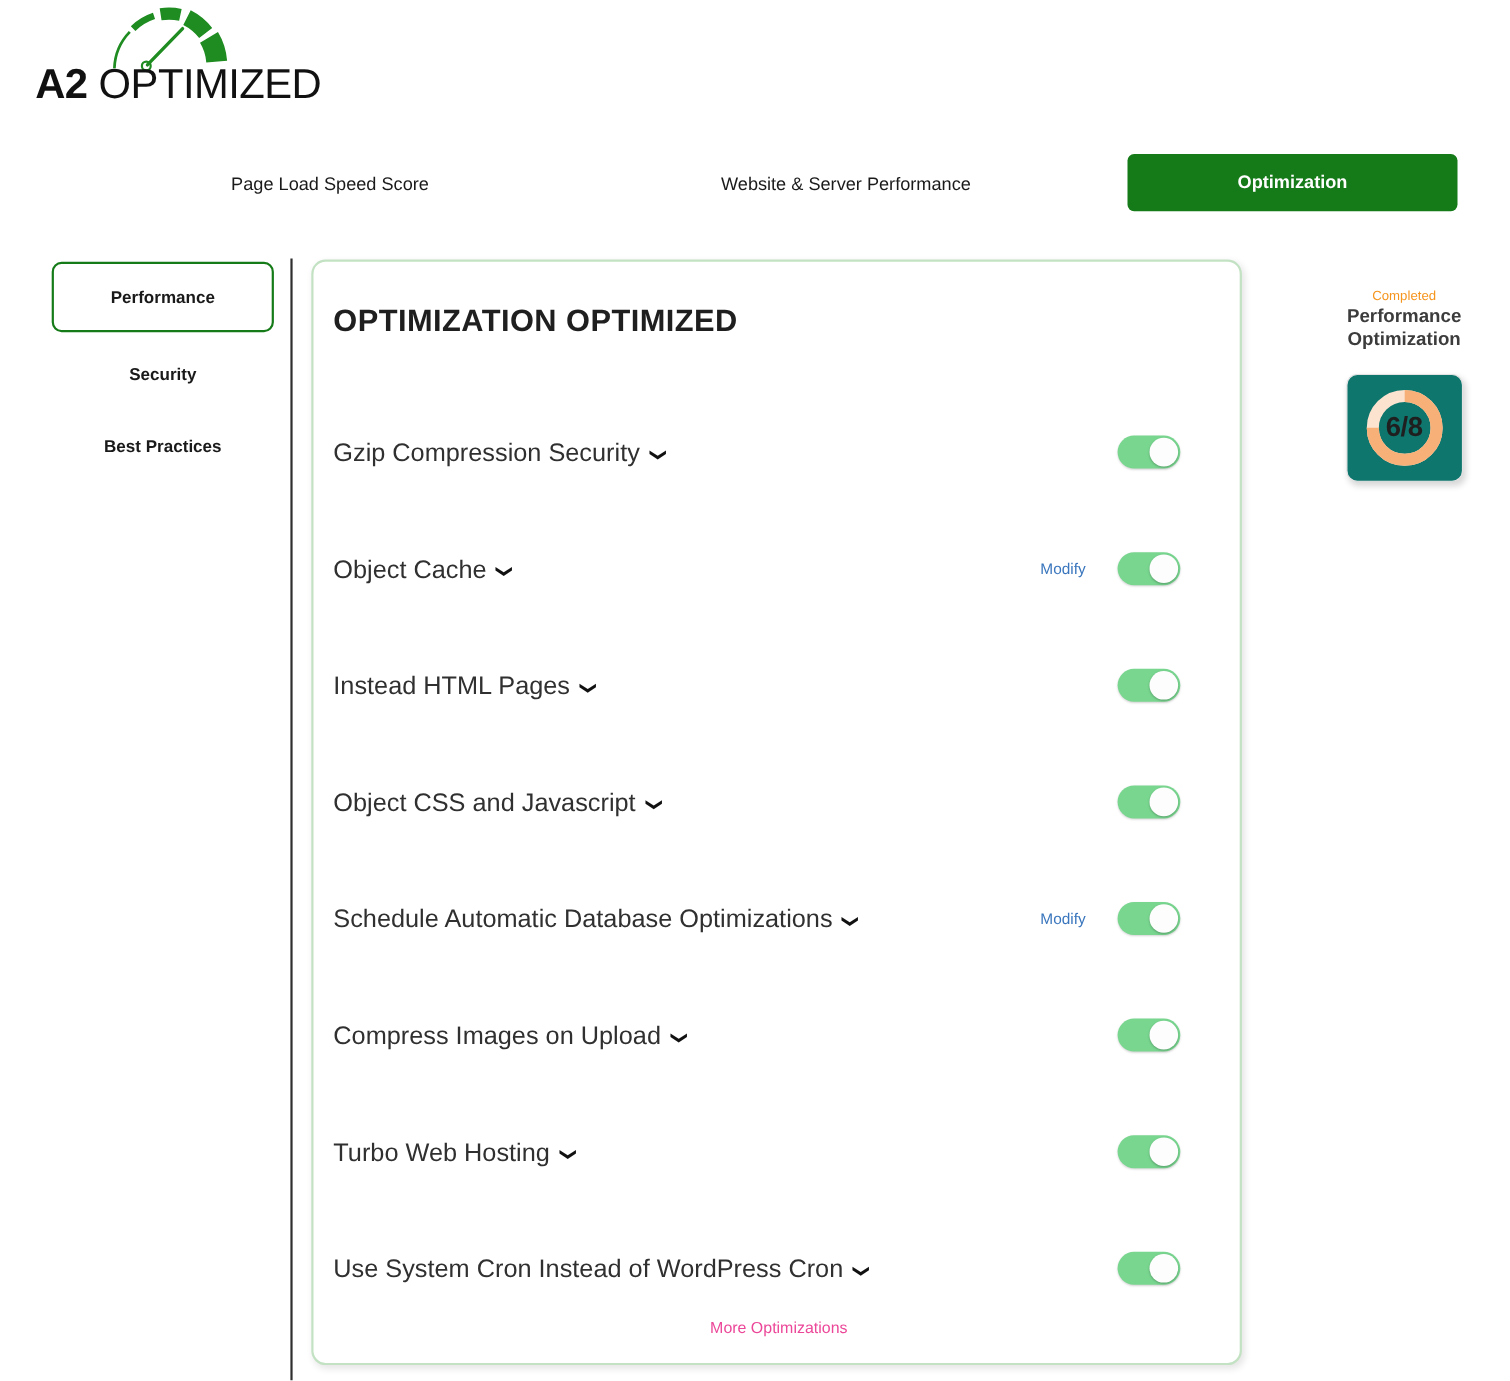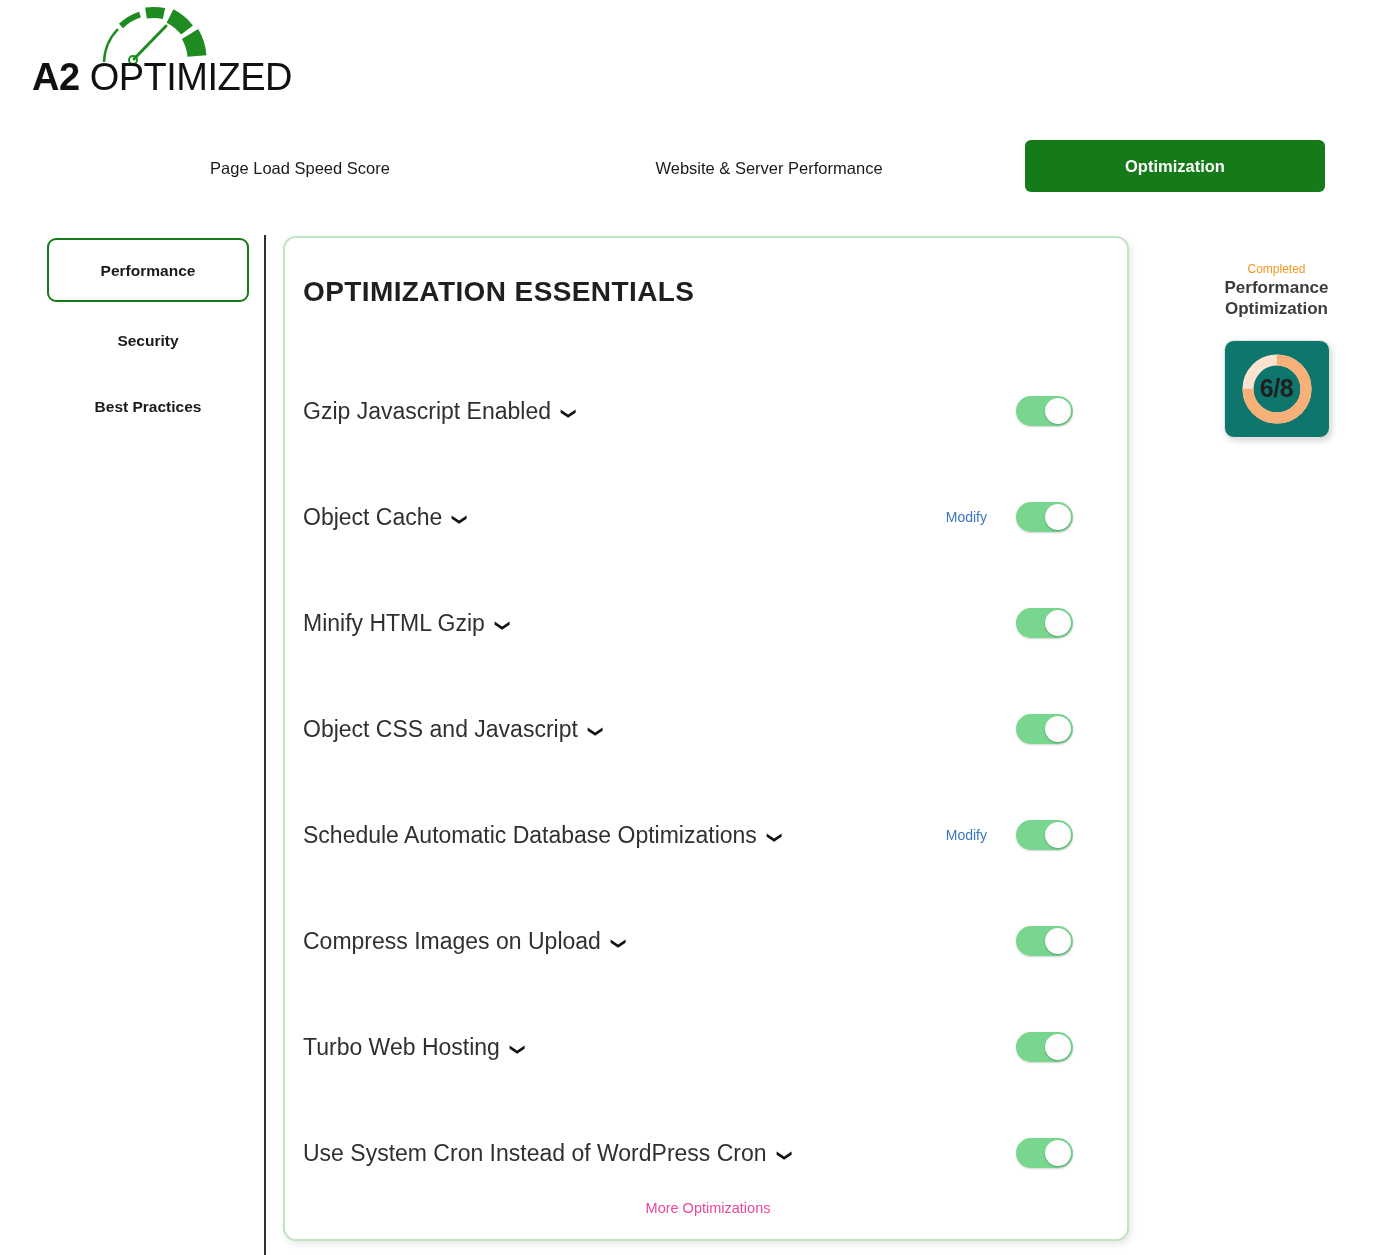--- a/index.html
+++ b/index.html
@@ -180,45 +180,45 @@
   </div>
 
   <div class="sidebar">
     <div class="side-item active">Performance</div>
     <div class="side-item s-security">Security</div>
     <div class="side-item s-best">Best Practices</div>
   </div>
   <div class="sidebar-divider"></div>
 
   <div class="card">
-    <div class="card-title">OPTIMIZATION ESSENTIALS</div>
+    <div class="card-title">OPTIMIZATION OPTIMIZED</div>
 
     <div class="rows" id="rows-container">
         <div class="row">
           <div class="row-label">
-            <span>Gzip Javascript Enabled</span>
+            <span>Gzip Compression Security</span>
             <span class="chev" style="transform: rotate(-90deg) translateX(-2px); font-size: 15px;">❮</span>
           </div>
           <div class="toggle">
             <div class="knob"></div>
           </div>
         </div>
         <div class="row">
           <div class="row-label">
             <span>Object Cache</span>
             <span class="chev" style="transform: rotate(-90deg) translateX(-2px); font-size: 15px;">❮</span>
           </div>
           <a class="row-modify" href="#">Modify</a>
           <div class="toggle">
             <div class="knob"></div>
           </div>
         </div>
         <div class="row">
           <div class="row-label">
-            <span>Minify HTML Gzip</span>
+            <span>Instead HTML Pages</span>
             <span class="chev" style="transform: rotate(-90deg) translateX(-2px); font-size: 15px;">❮</span>
           </div>
           <div class="toggle">
             <div class="knob"></div>
           </div>
         </div>
         <div class="row">
           <div class="row-label">
             <span>Object CSS and Javascript</span>
             <span class="chev" style="transform: rotate(-90deg) translateX(-2px); font-size: 15px;">❮</span>

